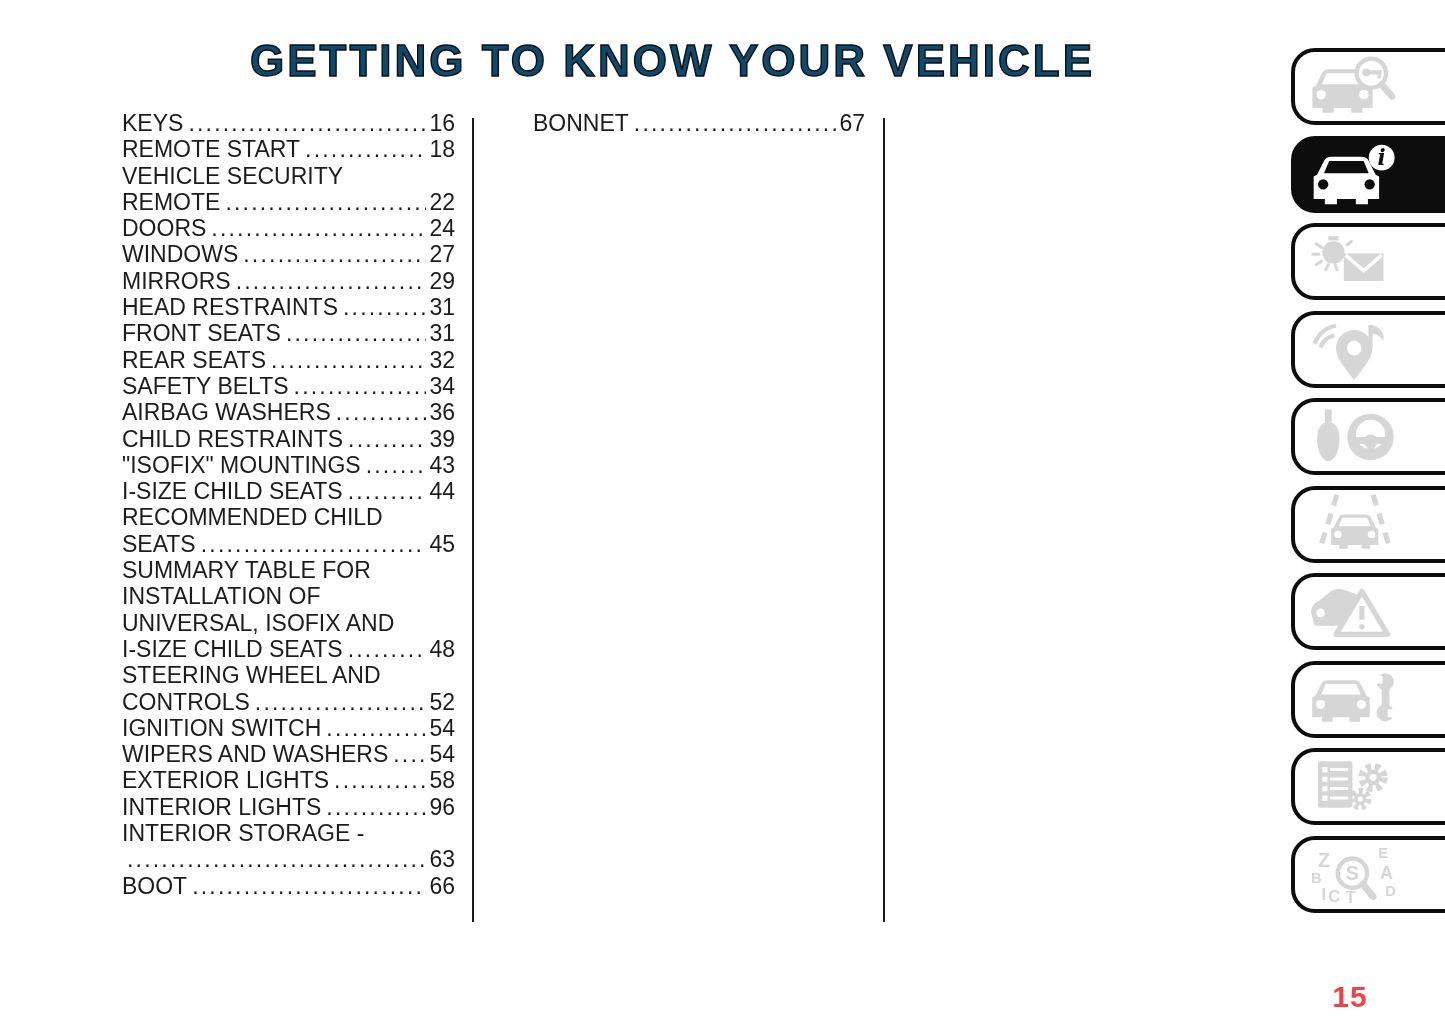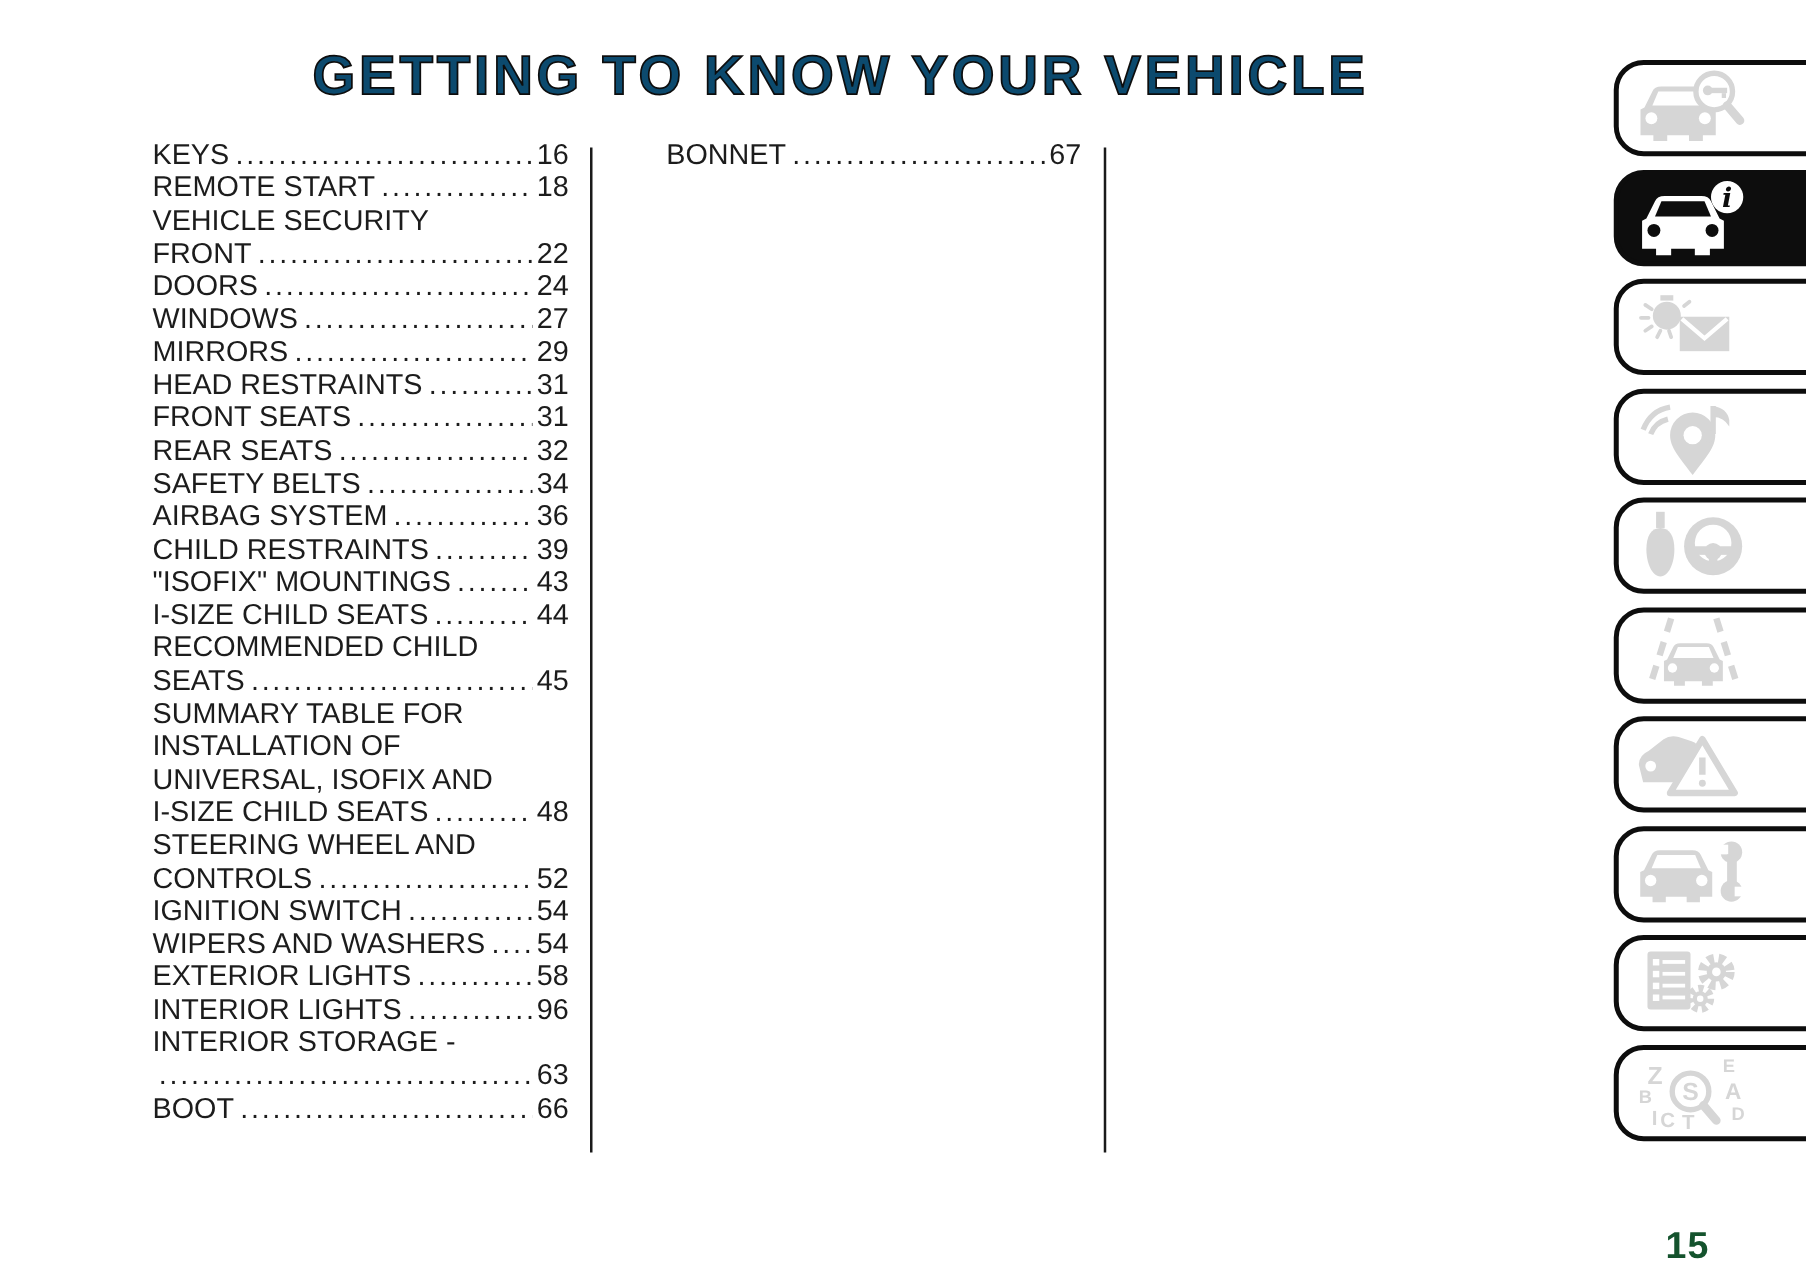--- a/index.html
+++ b/index.html
@@ -26,21 +26,21 @@
   .tab{
     box-sizing:border-box;width:200px;height:77px;margin-bottom:10.5px;
     border:4px solid #0d0d0d;border-radius:24px;background:#ffffff;
     display:flex;align-items:center;cursor:pointer;
   }
   .tab.active{background:#0d0d0d;}
   .tab-icon{display:block;width:96px;height:62px;margin-left:12px;}
   .tab-icon svg{width:100%;height:100%;display:block;}
   .page-num{
     position:absolute;left:1310px;top:980px;width:80px;text-align:center;
-    font-size:30px;font-weight:bold;color:#14532d;letter-spacing:1px;
+    font-size:30px;font-weight:bold;color:#ef4444;letter-spacing:1px;
   }
 </style>
 </head>
 <body>
 
 <div class="page">
 
   <h1 class="title">GETTING TO KNOW YOUR VEHICLE</h1>
 
   <div class="toc-col col1">
@@ -49,21 +49,21 @@
         <span class="dots">................................................................................</span>
         <span class="pg">16</span>
       </div>
       <div class="toc-line">
         <span class="lbl">REMOTE START</span>
         <span class="dots">................................................................................</span>
         <span class="pg">18</span>
       </div>
       <div class="toc-line">VEHICLE SECURITY</div>
       <div class="toc-line">
-        <span class="lbl">FRONT</span>
+        <span class="lbl">REMOTE</span>
         <span class="dots">................................................................................</span>
         <span class="pg">22</span>
       </div>
       <div class="toc-line">
         <span class="lbl">DOORS</span>
         <span class="dots">................................................................................</span>
         <span class="pg">24</span>
       </div>
       <div class="toc-line">
         <span class="lbl">WINDOWS</span>
@@ -89,21 +89,21 @@
         <span class="lbl">REAR SEATS</span>
         <span class="dots">................................................................................</span>
         <span class="pg">32</span>
       </div>
       <div class="toc-line">
         <span class="lbl">SAFETY BELTS</span>
         <span class="dots">................................................................................</span>
         <span class="pg">34</span>
       </div>
       <div class="toc-line">
-        <span class="lbl">AIRBAG SYSTEM</span>
+        <span class="lbl">AIRBAG WASHERS</span>
         <span class="dots">................................................................................</span>
         <span class="pg">36</span>
       </div>
       <div class="toc-line">
         <span class="lbl">CHILD RESTRAINTS</span>
         <span class="dots">................................................................................</span>
         <span class="pg">39</span>
       </div>
       <div class="toc-line">
         <span class="lbl">"ISOFIX" MOUNTINGS</span>

